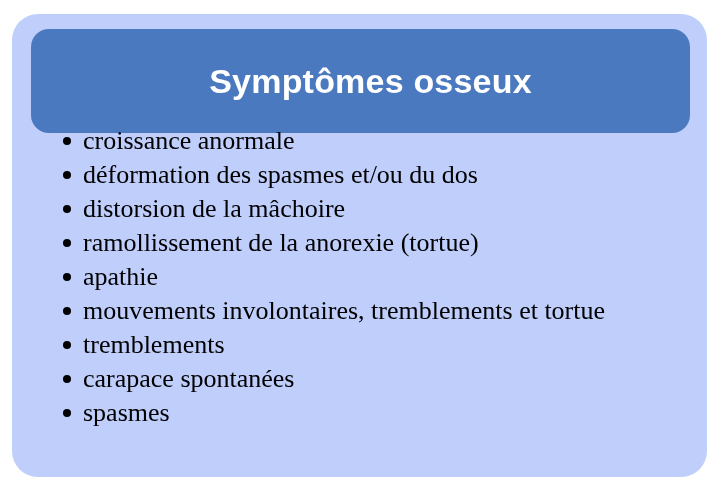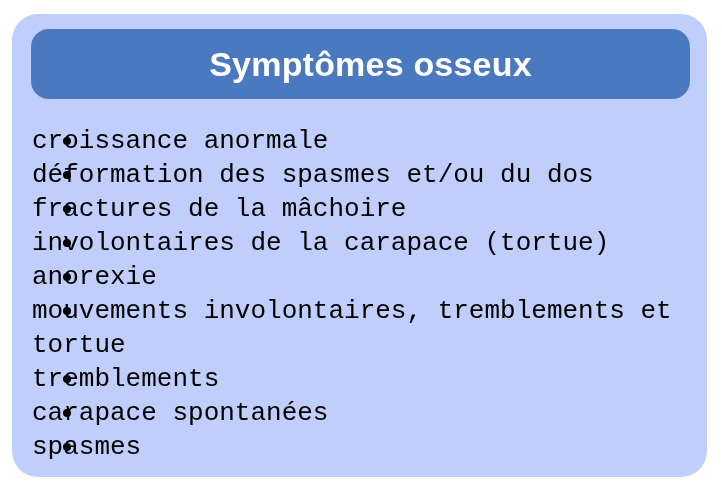--- a/index.html
+++ b/index.html
@@ -23,21 +23,21 @@
     background: #bfcefb;
     border-radius: 26px;
     box-sizing: border-box;
   }
 
   #card-header {
     position: absolute;
     left: 19px;
     top: 15px;
     width: 659px;
-    height: 70px;
+    height: 104px;
     background: #4a79bf;
     border-radius: 18px;
     display: flex;
     align-items: center;
     justify-content: center;
     box-sizing: border-box;
     padding-left: 20px;
   }
 
   #card-title {
@@ -58,25 +58,26 @@
     margin: 0;
     padding: 0;
     list-style: none;
     box-sizing: border-box;
   }
 
   .symptom-item {
     position: relative;
     display: flex;
     align-items: flex-start;
+    padding-left: 51px;
     padding-right: 24px;
     color: #000000;
     font-size: 26px;
     line-height: 34px;
-    font-family: Liberation Mono, monospace;
+    font-family: Liberation Serif, serif;
   }
 
   .bullet-dot {
     position: absolute;
     left: 51px;
     top: 13px;
     width: 8px;
     height: 8px;
     border-radius: 50%;
     background: #000000;
@@ -104,31 +105,31 @@
       <span class="symptom-text">croissance anormale</span>
     </li>
 
     <li class="symptom-item">
       <span class="bullet-dot"></span>
       <span class="symptom-text">déformation des spasmes et/ou du dos</span>
     </li>
 
     <li class="symptom-item">
       <span class="bullet-dot"></span>
-      <span class="symptom-text">fractures de la mâchoire</span>
+      <span class="symptom-text">distorsion de la mâchoire</span>
     </li>
 
     <li class="symptom-item">
       <span class="bullet-dot"></span>
-      <span class="symptom-text">involontaires de la carapace (tortue)</span>
+      <span class="symptom-text">ramollissement de la anorexie (tortue)</span>
     </li>
 
     <li class="symptom-item">
       <span class="bullet-dot"></span>
-      <span class="symptom-text">anorexie</span>
+      <span class="symptom-text">apathie</span>
     </li>
 
     <li class="symptom-item">
       <span class="bullet-dot"></span>
       <span class="symptom-text">mouvements involontaires, tremblements et tortue</span>
     </li>
 
     <li class="symptom-item">
       <span class="bullet-dot"></span>
       <span class="symptom-text">tremblements</span>

